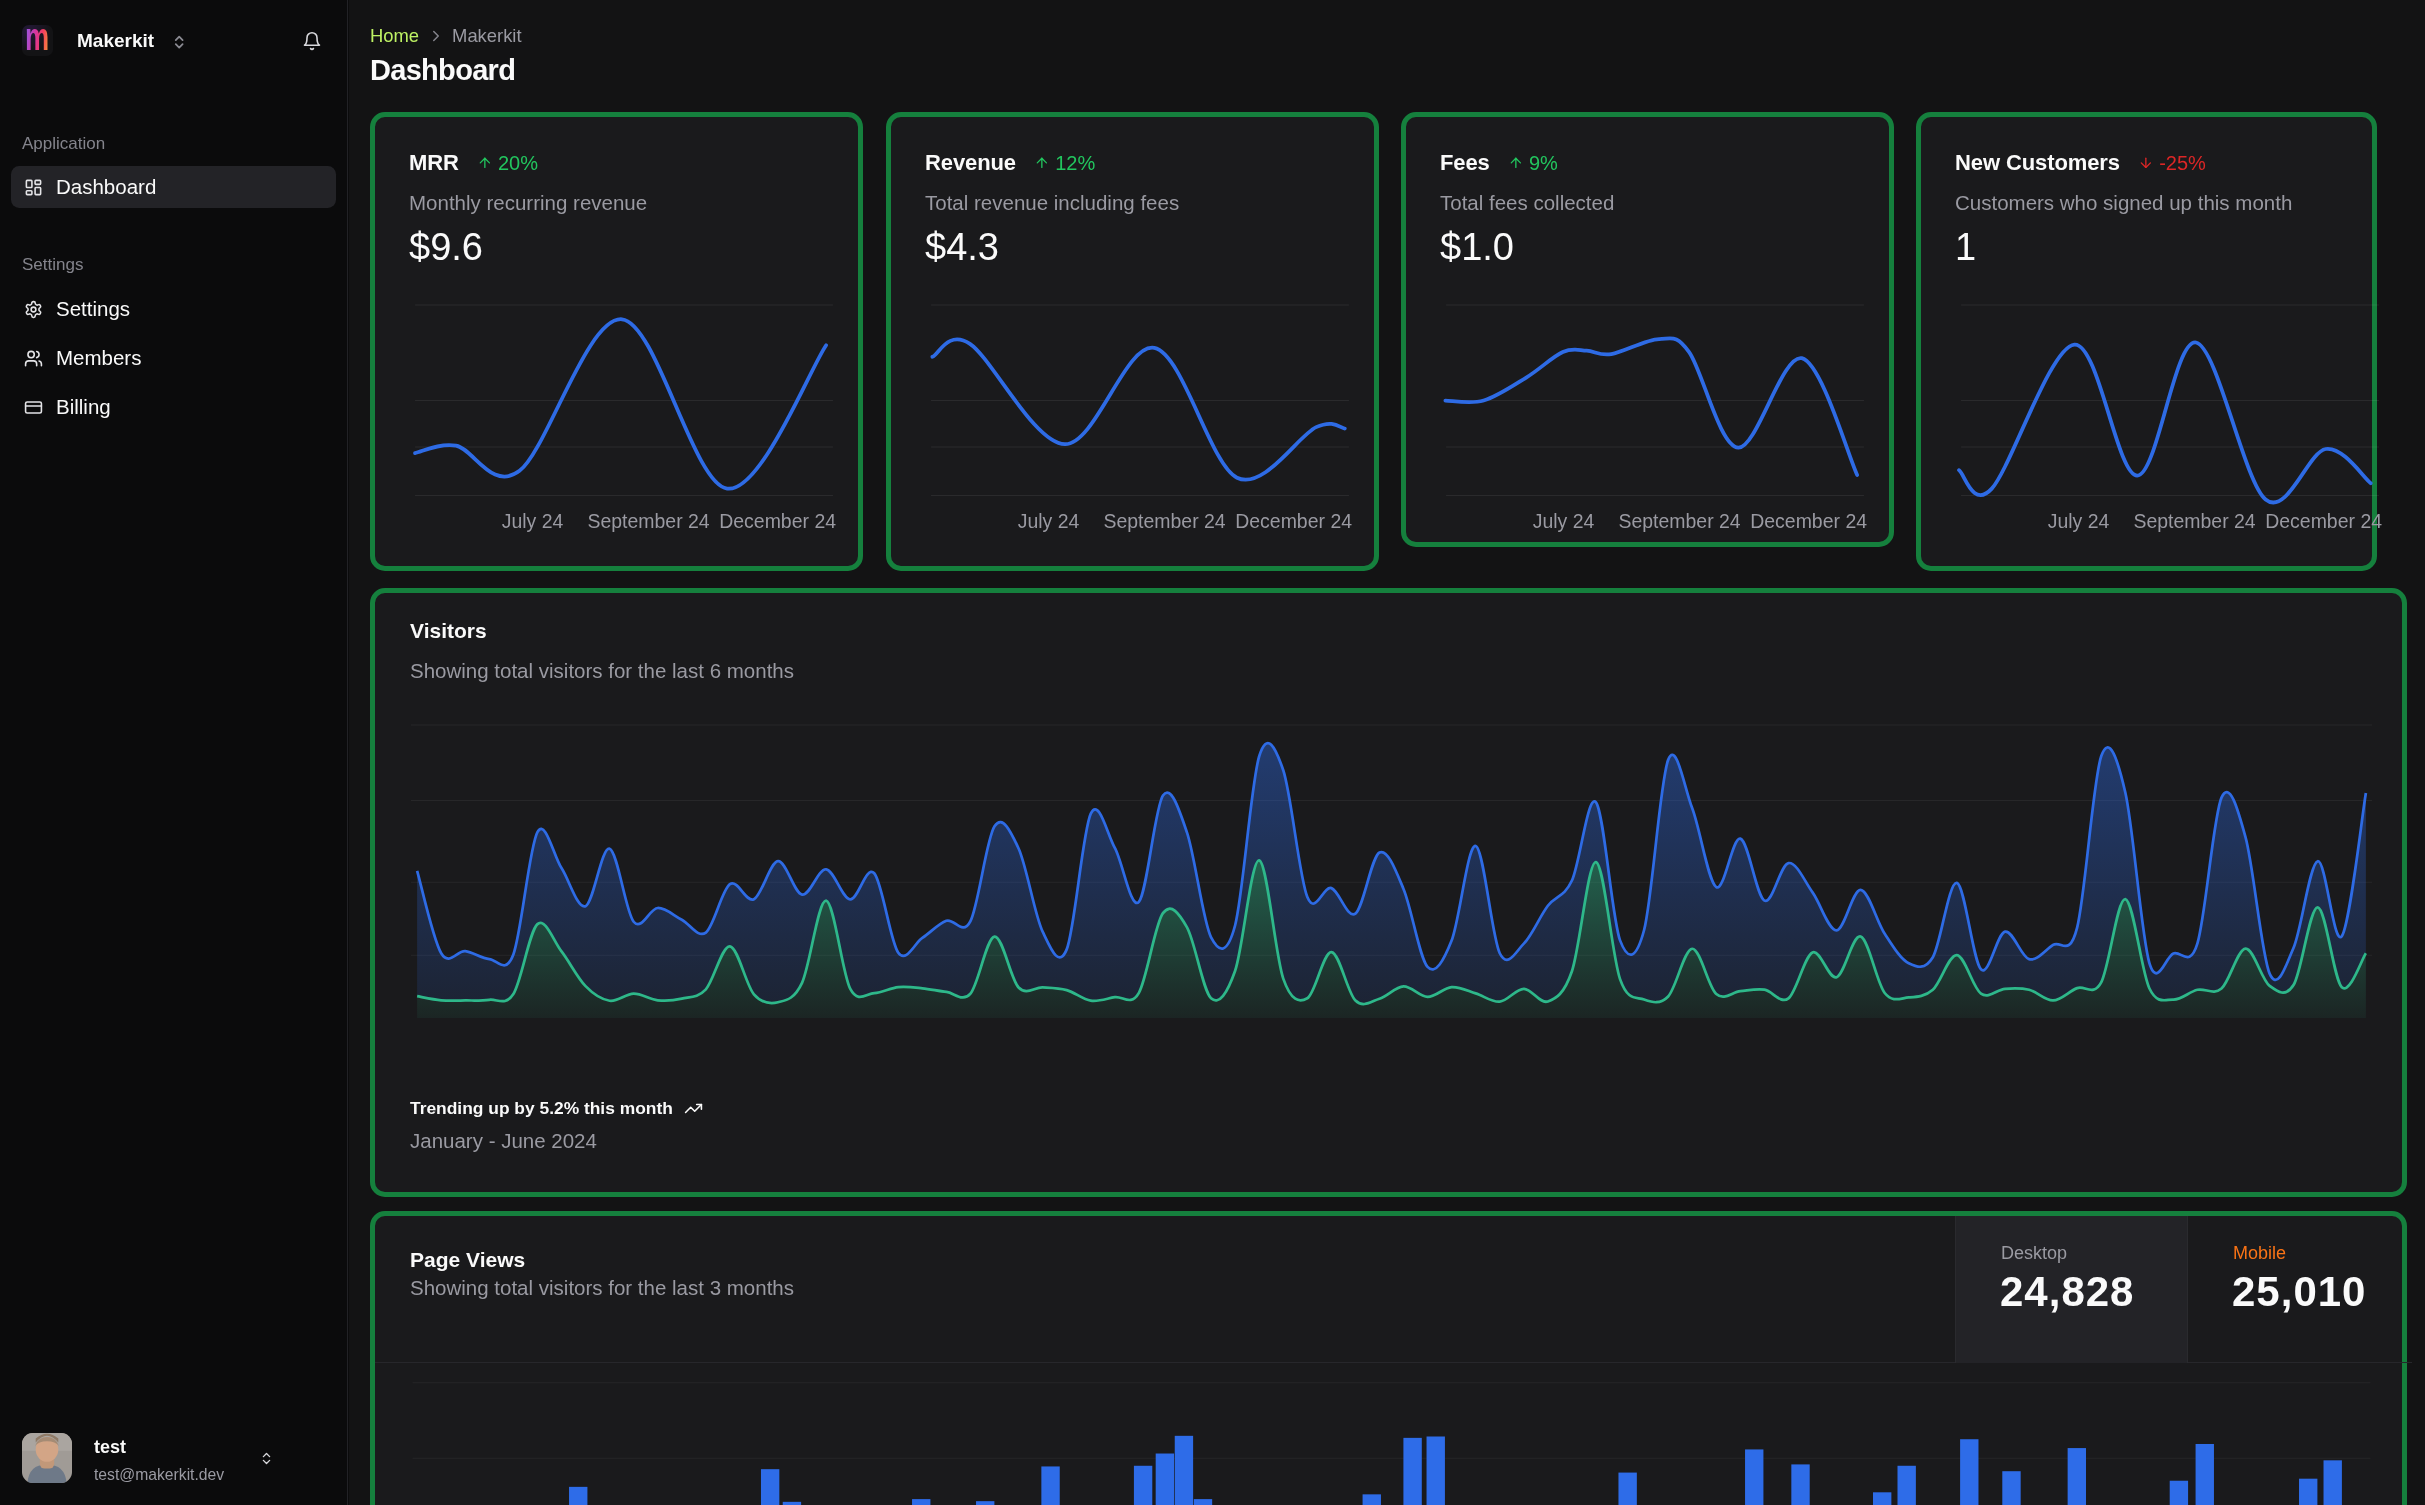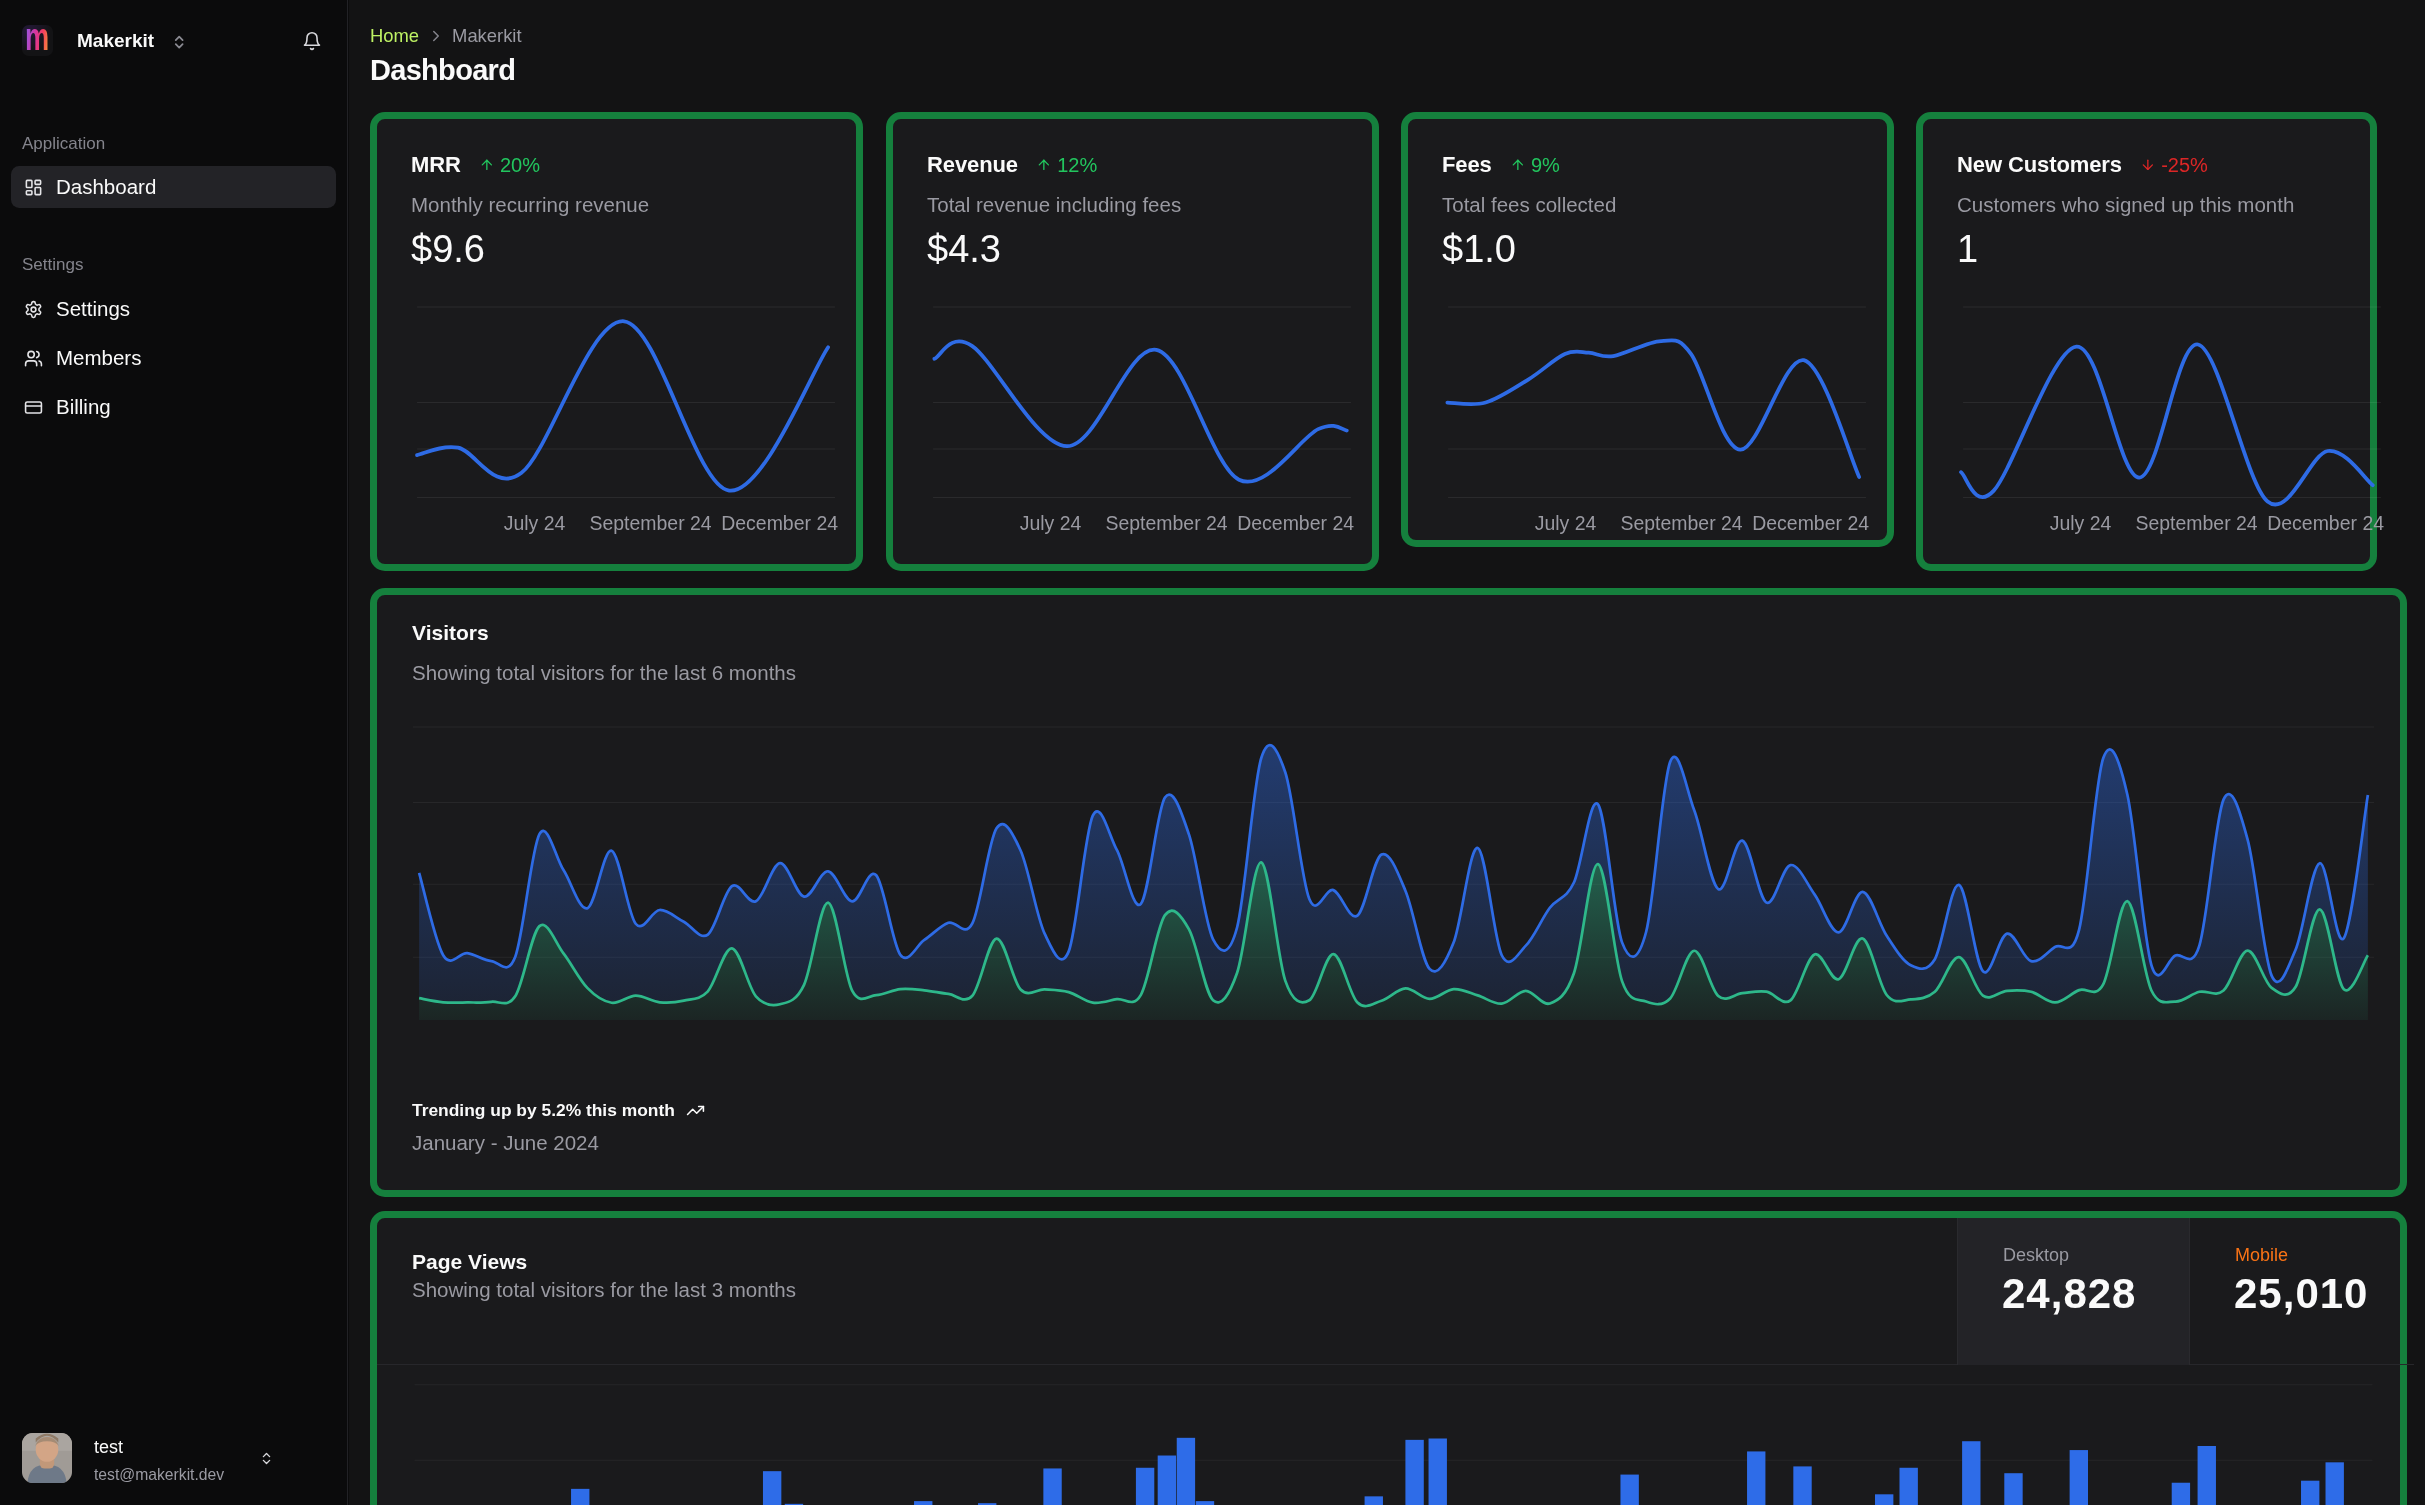--- a/index.html
+++ b/index.html
@@ -1,18 +1,18 @@
 <!DOCTYPE html>
 <html style="font-size:11px"><head><meta charset="utf-8"><title>Dashboard</title>
 <style>
 *{margin:0;padding:0;box-sizing:border-box}
 html,body{width:2426px;height:1505px;overflow:hidden;background:#0b0b0c;
 font-family:"Liberation Sans",sans-serif;color:#fafafa;position:relative}
 .abs{position:absolute}
-.card{position:absolute;background:#1a1a1c;border:7px solid #15803d;border-radius:15px}
+.card{position:absolute;background:#1a1a1c;border:5px solid #15803d;border-radius:15px}
 .ctrow{position:absolute;left:34px;top:33px;display:flex;align-items:center;gap:18px}
 .ct{font-size:22px;font-weight:700;letter-spacing:-0.1px}
 .badge{display:flex;align-items:center;gap:5.5px;font-size:20px}
 .csub{position:absolute;left:34px;top:74px;font-size:20.5px;color:#9a9aa2}
 .cval{position:absolute;left:34px;top:109px;font-size:38px;font-weight:400}
 .navlab{position:absolute;left:22px;font-size:17px;color:#84848c}
 .navtxt{font-size:20.5px;color:#fafafa}
 .navitem{position:absolute;left:11px;width:325px;height:42px;display:flex;align-items:center;gap:13px;padding-left:13px;border-radius:8.2px}
 </style></head>
 <body>
@@ -71,21 +71,21 @@
       <svg width="50" height="50" viewBox="0 0 73 73" style="border-radius:11px;display:block">
 <rect width="73" height="73" fill="#a09b96"></rect>
 <rect width="73" height="26" fill="#aaa5a0"></rect>
 <path d="M8 73 Q10 46 36 46 Q63 46 65 73 Z" fill="#6e7988"></path>
 <rect x="26" y="30" width="21" height="22" rx="7" fill="#c29879"></rect>
 <ellipse cx="36.5" cy="24" rx="16.5" ry="18" fill="#d3a586"></ellipse>
 <path d="M19 19 Q24 6 36.5 6 Q49 6 54 19 Q49 12 36.5 12 Q24 12 19 19 Z" fill="#a58b74"></path>
 <path d="M20 14 Q28 4 36.5 4 Q45 4 53 14 L53 8 Q45 1 36.5 1 Q28 1 20 8 Z" fill="#8f7a66"></path>
 </svg>
     </div>
-  <div class="abs" style="left:94px;top:1437px;font-size:18px;font-weight:400">test</div>
+  <div class="abs" style="left:94px;top:1437px;font-size:18px;font-weight:700">test</div>
   <div class="abs" style="left:94px;top:1466px;font-size:15.7px;color:#9a9aa2">test@makerkit.dev</div>
   <div class="abs" style="left:259px;top:1451px"><svg width="15" height="15" viewBox="0 0 24 24" fill="none" stroke="#d8d8dc" stroke-width="2.2" stroke-linecap="round" stroke-linejoin="round">
         <path d="m7 15 5 5 5-5"></path>
         <path d="m7 9 5-5 5 5"></path>
       </svg></div>
 </div>
 
 <div class="abs" style="left:349px;top:0;width:2076px;height:1505px;background:#131314"></div>
 
 <div class="abs" style="left:370px;top:25px;display:flex;align-items:center;gap:7.5px;font-size:18.4px">

